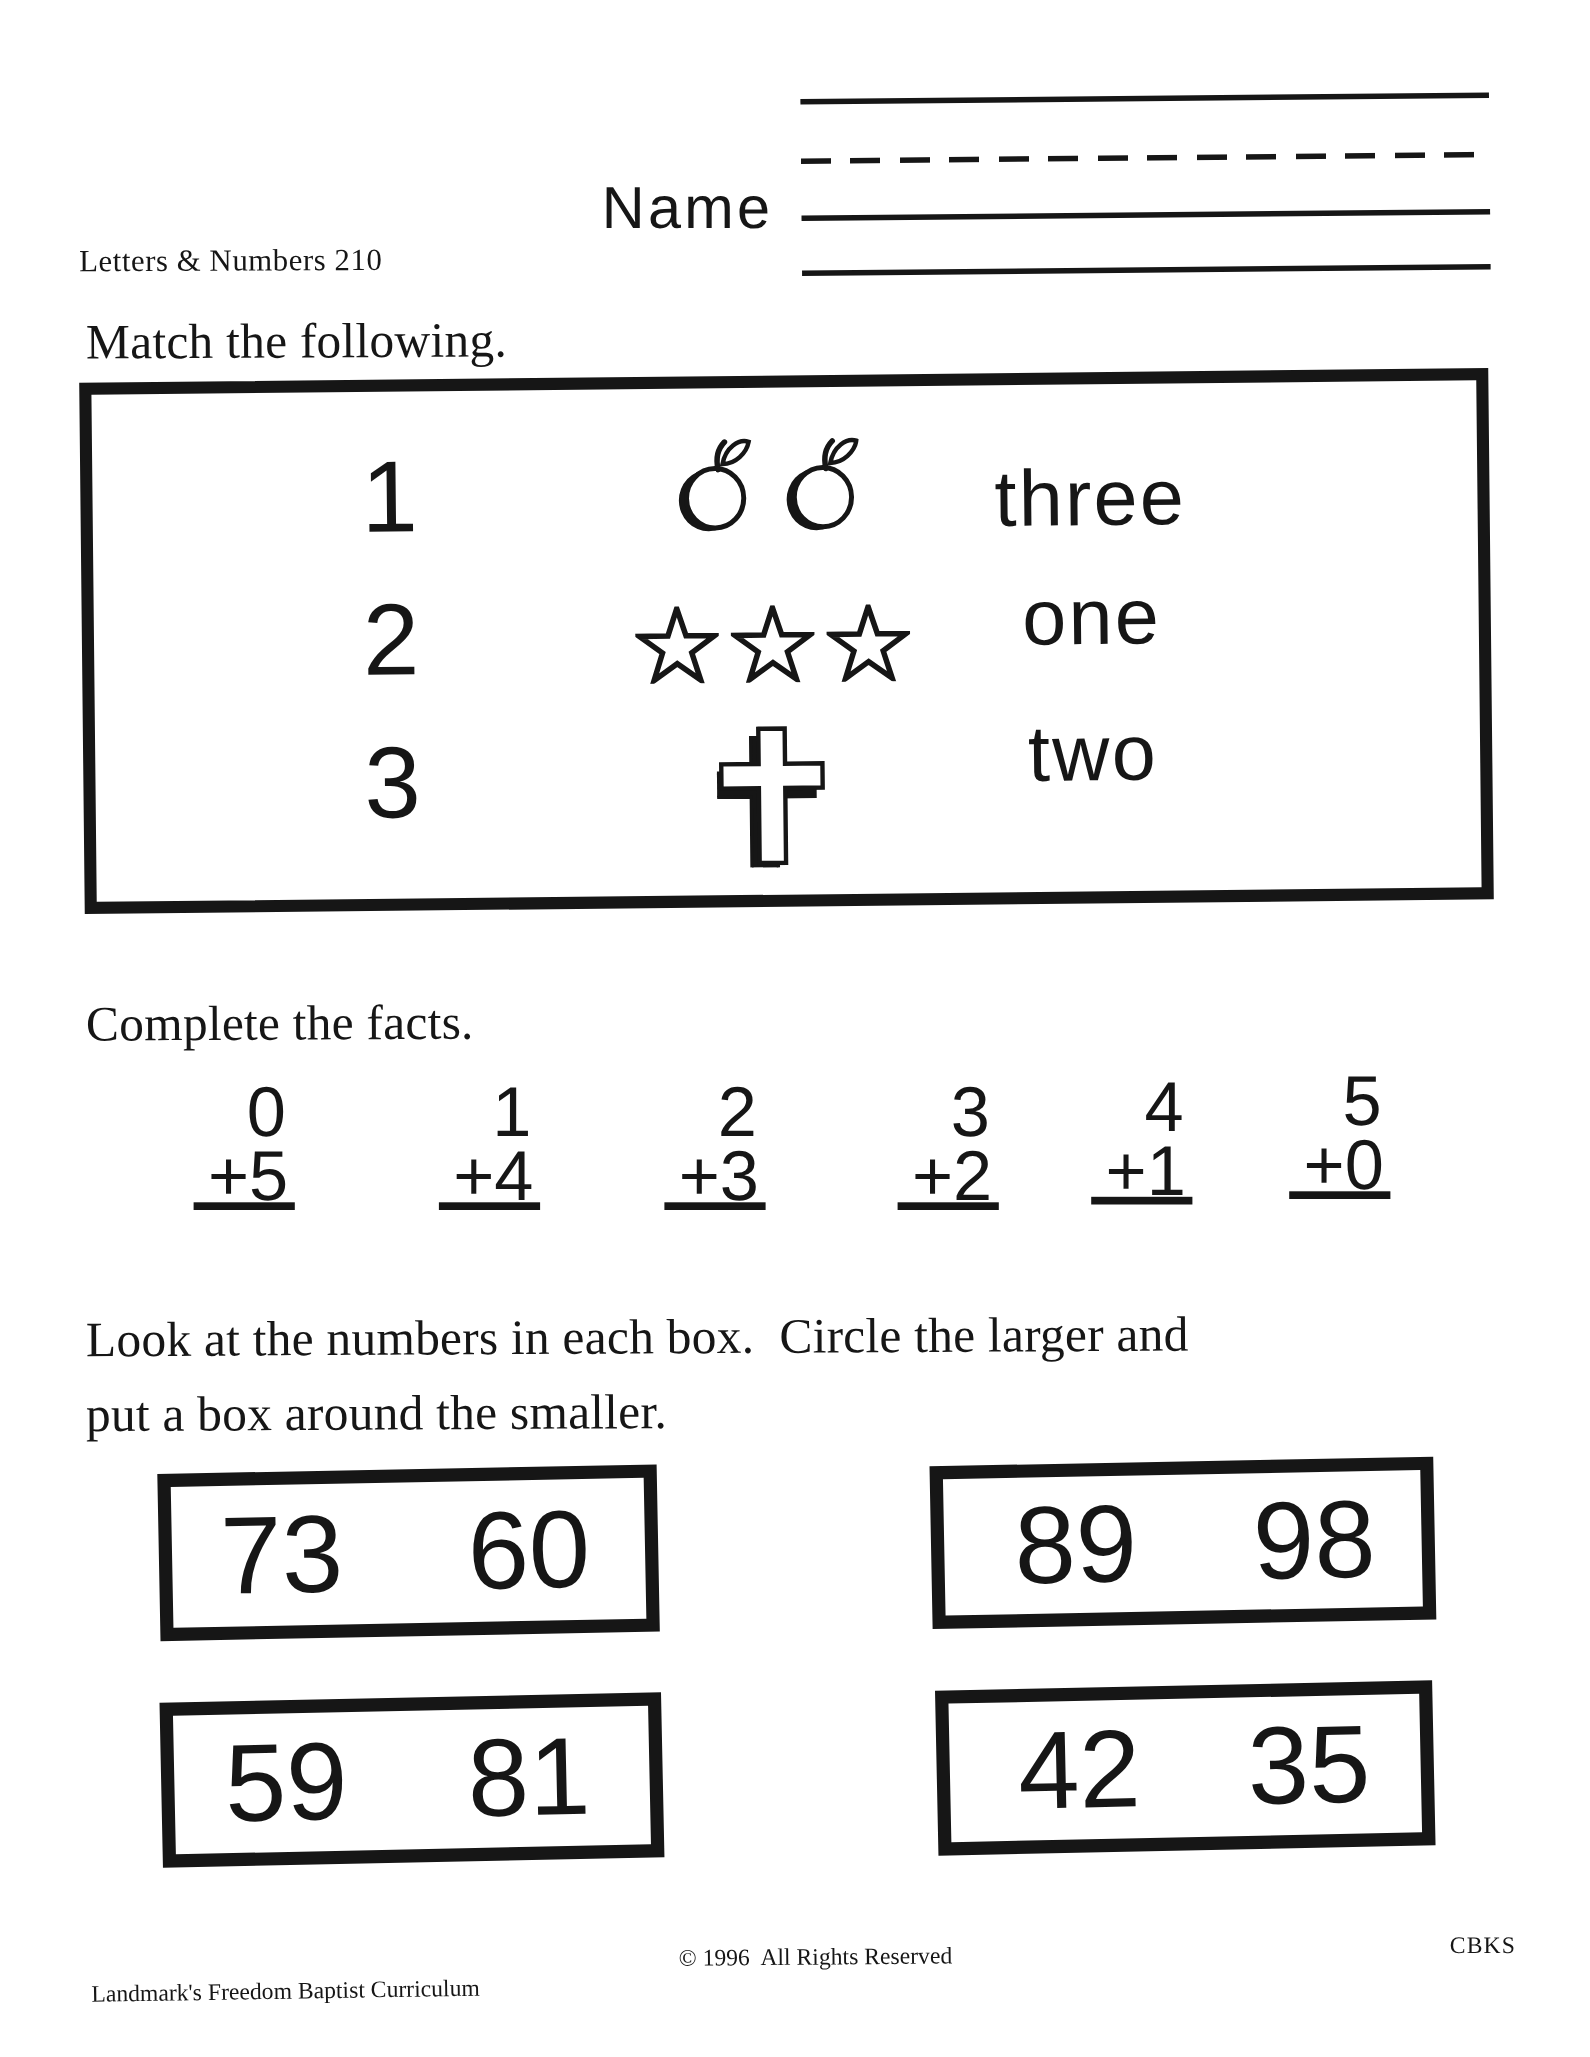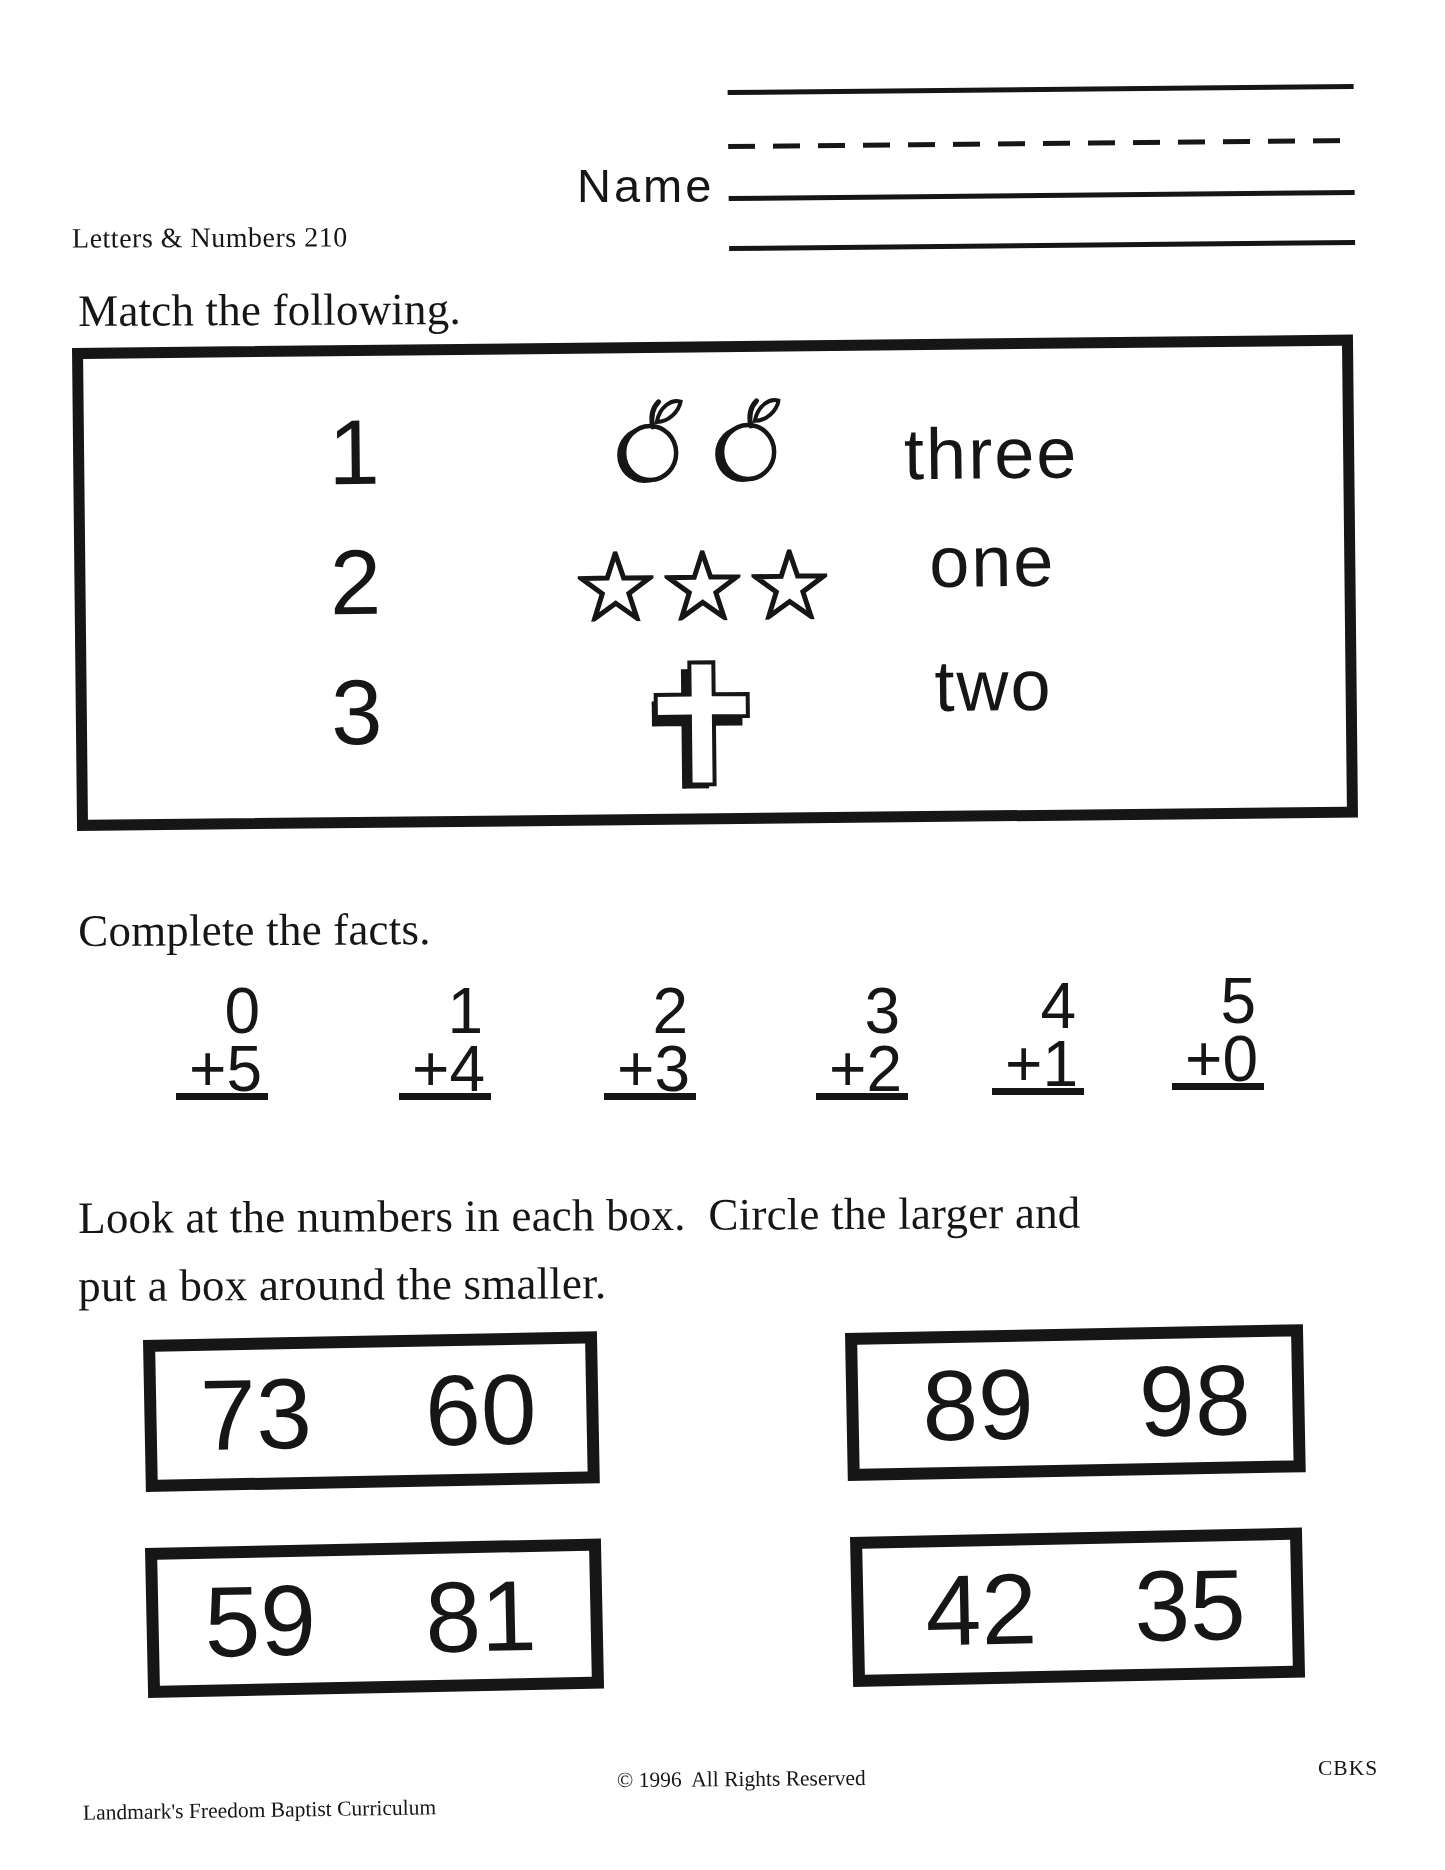--- a/index.html
+++ b/index.html
@@ -8,21 +8,21 @@
     background:#ffffff; color:#161616; overflow:hidden;
     font-family:"Liberation Sans","DejaVu Sans",sans-serif;
   }
   .serif { font-family:"Liberation Serif","DejaVu Serif",serif; }
   .print { font-family:"Liberation Sans","DejaVu Sans",sans-serif; }
   .abs { position:absolute; }
   .keep-space { white-space:pre-wrap; }
 
   
   .course-label { left:72px; top:222px; font-size:28px; letter-spacing:0.5px; transform:rotate(-0.25deg); }
-  .name-label  { left:577px; top:158px; font-size:47px; letter-spacing:3px; }
+  .name-label  { left:547px; top:158px; font-size:54px; letter-spacing:3px; }
   .name-lines  { left:728px; top:0; width:626px; height:260px; transform:rotate(-0.55deg); transform-origin:left center; }
   .nline { position:absolute; left:0; width:626px; height:5px; background:#161616; }
   .nline.dashed {
     background:repeating-linear-gradient(90deg,#161616 0 27px,transparent 27px 45px);
   }
 
   
   .instruction { font-size:45px; letter-spacing:0.2px; transform:rotate(-0.3deg); transform-origin:left top; }
 
   

